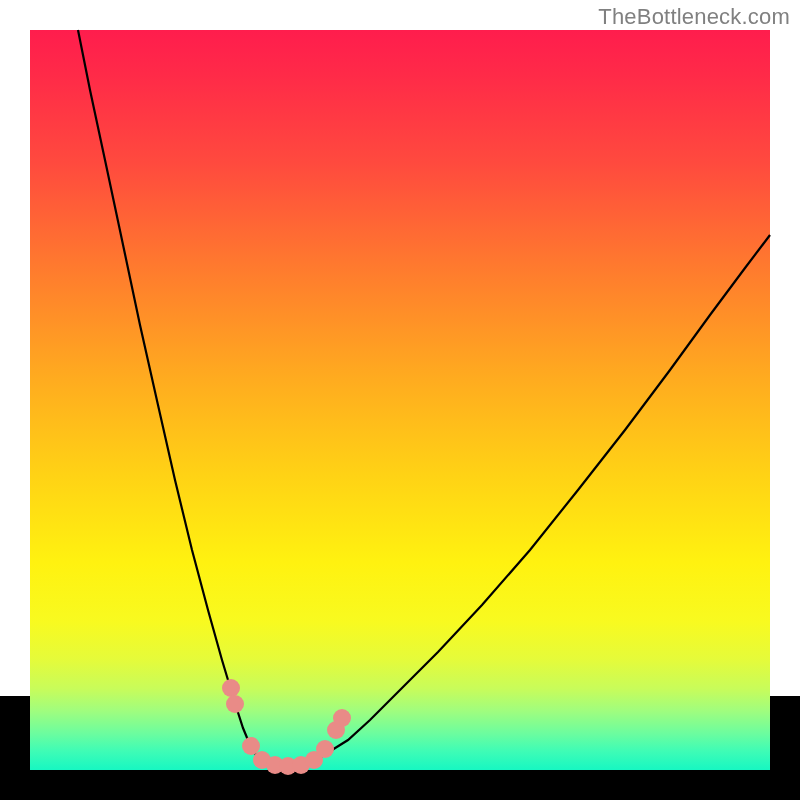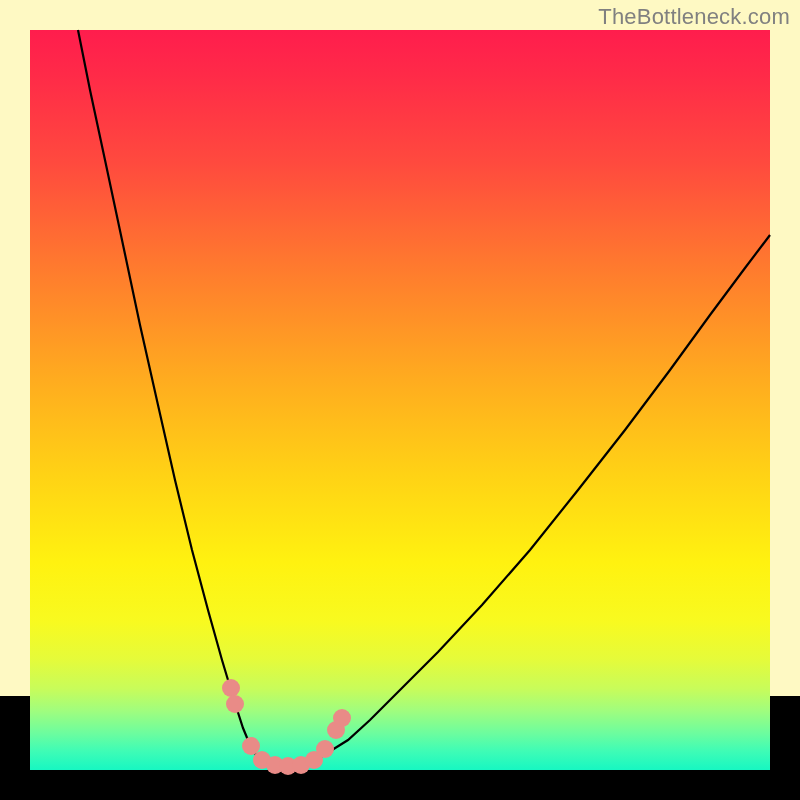--- a/index.html
+++ b/index.html
@@ -8,21 +8,21 @@
     width: 800px;
     height: 800px;
     overflow: hidden;
     background: #000;
     font-family: Arial, Helvetica, sans-serif;
   }
   .frame {
     position: absolute;
     left: 0; top: 0;
     width: 800px; height: 696px;
-    background: #fef9c3;
+    background: #ffffff;
   }
   .plot {
     position: absolute;
     left: 30px;
     top: 30px;
     width: 740px;
     height: 740px;
     background: linear-gradient(to bottom,
       #ff1d4d 0%,
       #ff2a48 6%,

